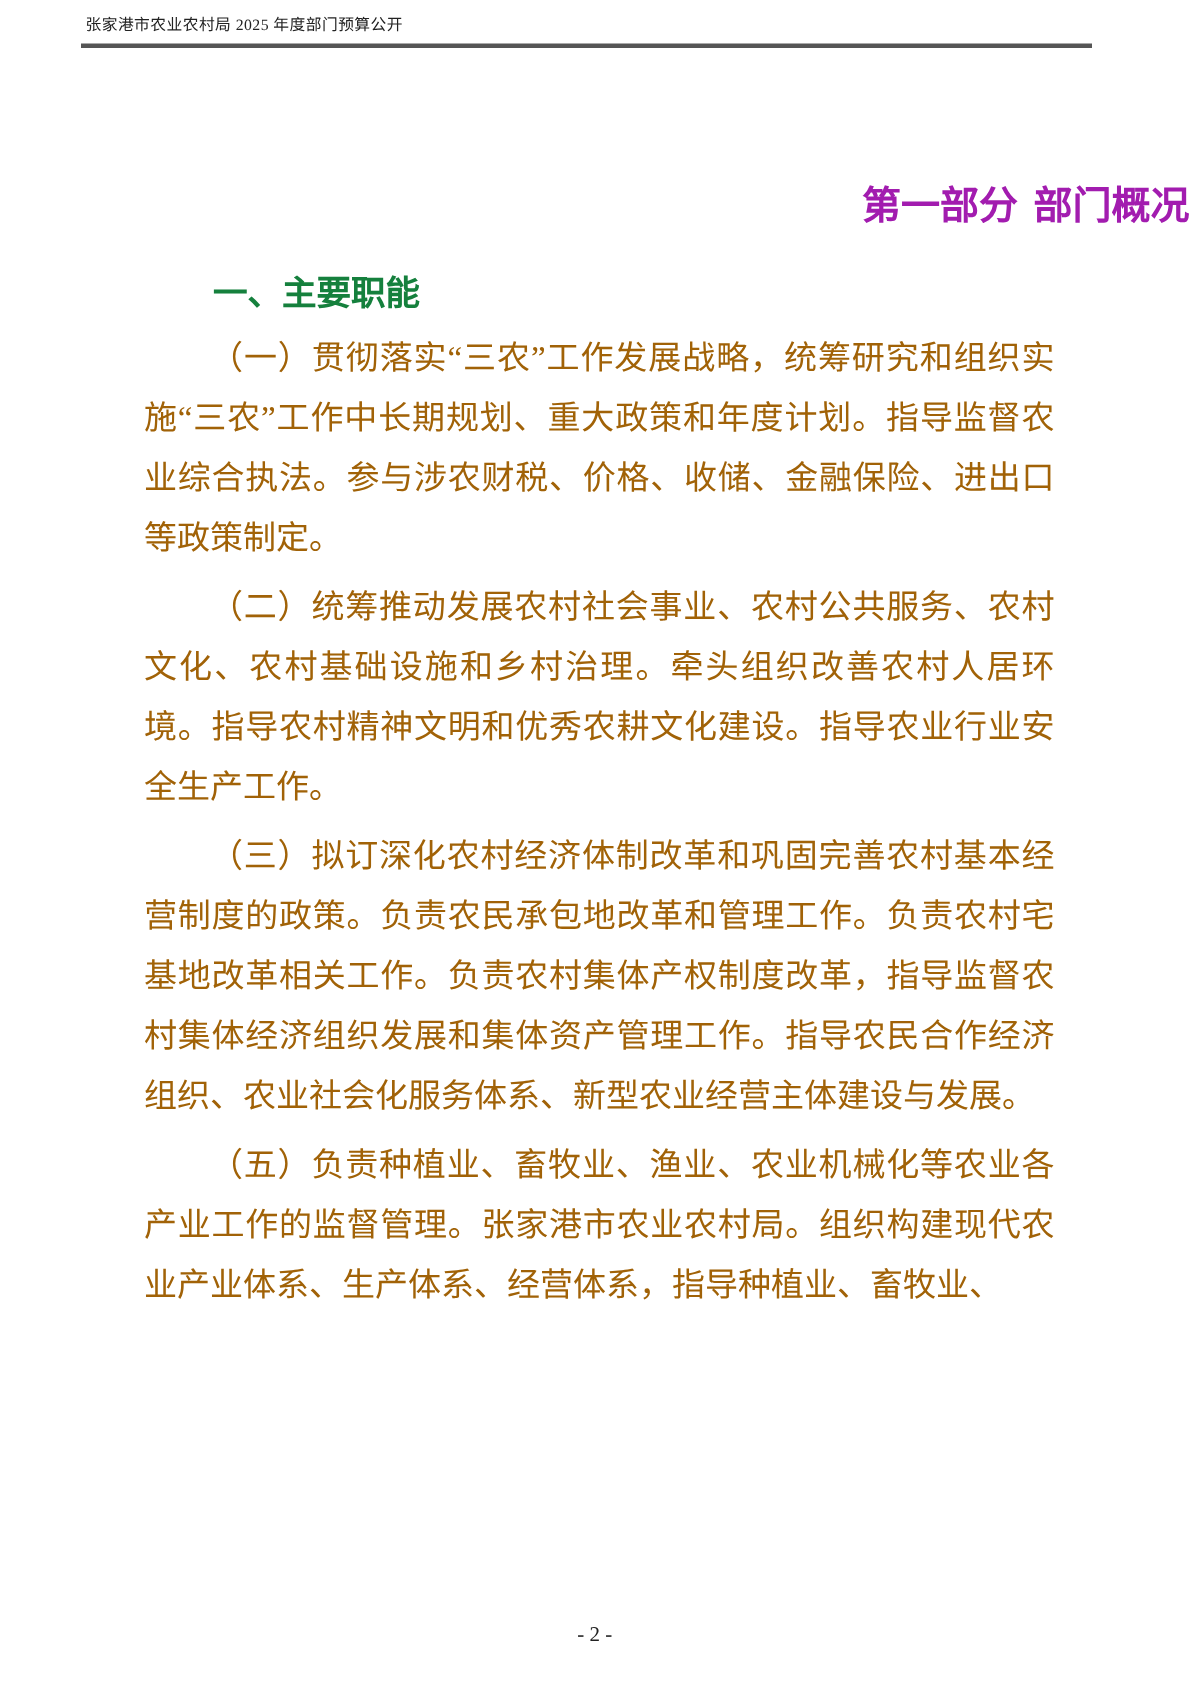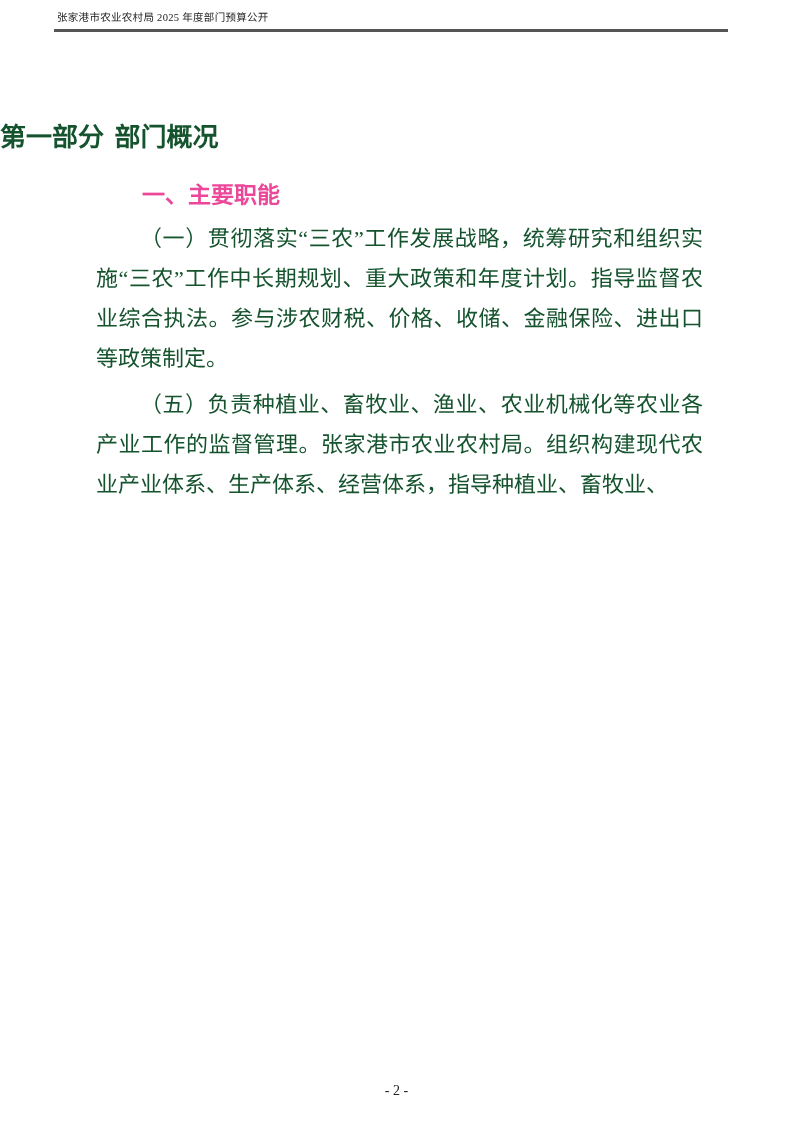--- a/index.html
+++ b/index.html
@@ -35,55 +35,55 @@
     height: 3px;
     background: #555555;
   }
   
   .part-title {
     position: absolute;
     left: 0;
     top: 120px;
     width: 100%;
     margin: 0;
-    text-align: left;
+    text-align: right;
     font-size: 26px;
     line-height: 36px;
     font-weight: bold;
     word-spacing: 0.15em;
-    color: #14532d;
+    color: #a21caf;
   }
   
   .section-heading {
     position: absolute;
     left: 96px;
     top: 180px;
     margin: 0;
     font-size: 23px;
     line-height: 30px;
     font-weight: bold;
     text-indent: 2em;
     font-family: "Liberation Sans", "DejaVu Sans", sans-serif;
-    color: #ec4899;
+    color: #15803d;
   }
   
   .paragraphs {
     position: absolute;
     left: 96px;
     top: 219px;
     width: 607px;
   }
   .paragraphs p {
     margin: 0 0 6px 0;
     font-size: 22px;
     line-height: 40px;
     text-align: justify;
     text-justify: inter-ideograph;
     text-indent: 2em;
-    color: #14532d;
+    color: #a16207;
   }
   
   .footer {
     position: absolute;
     left: 0;
     top: 1082px;
     width: 100%;
     text-align: center;
     font-size: 14px;
     line-height: 18px;
@@ -100,20 +100,22 @@
     <div class="header-rule"></div>
   </div>
 
   <div>
     <h1 class="part-title">第一部分 部门概况</h1>
 
     <h2 class="section-heading">一、主要职能</h2>
 
     <div class="paragraphs">
       <p>（一）贯彻落实“三农”工作发展战略，统筹研究和组织实施“三农”工作中长期规划、重大政策和年度计划。指导监督农业综合执法。参与涉农财税、价格、收储、金融保险、进出口等政策制定。</p>
+      <p>（二）统筹推动发展农村社会事业、农村公共服务、农村文化、农村基础设施和乡村治理。牵头组织改善农村人居环境。指导农村精神文明和优秀农耕文化建设。指导农业行业安全生产工作。</p>
+      <p>（三）拟订深化农村经济体制改革和巩固完善农村基本经营制度的政策。负责农民承包地改革和管理工作。负责农村宅基地改革相关工作。负责农村集体产权制度改革，指导监督农村集体经济组织发展和集体资产管理工作。指导农民合作经济组织、农业社会化服务体系、新型农业经营主体建设与发展。</p>
       <p>（五）负责种植业、畜牧业、渔业、农业机械化等农业各产业工作的监督管理。张家港市农业农村局。组织构建现代农业产业体系、生产体系、经营体系，指导种植业、畜牧业、</p>
     </div>
   </div>
 
   <div class="footer">
     <span>- 2 -</span>
   </div>
 
 </div>
 

